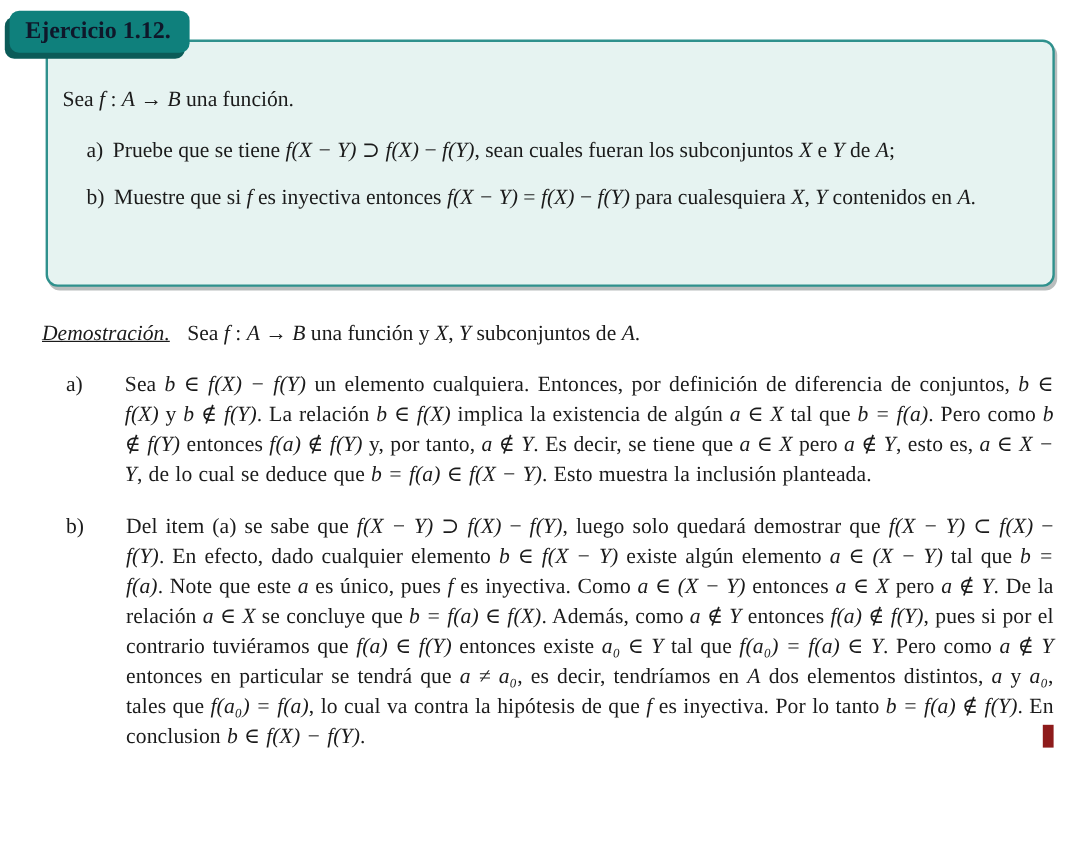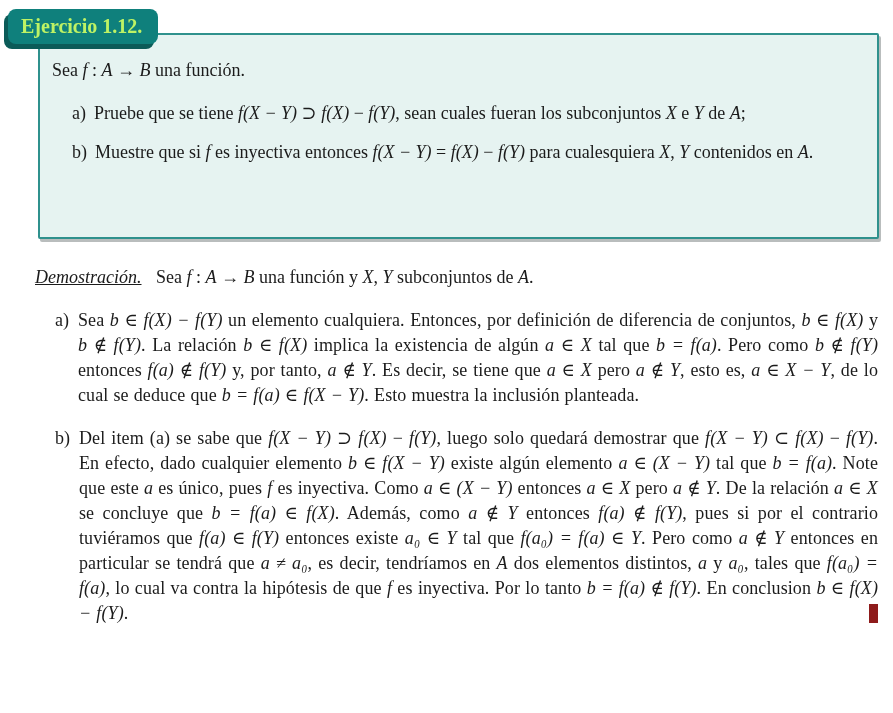--- a/index.html
+++ b/index.html
@@ -19,55 +19,55 @@
     background:#ffffff;
     color:var(--text);
     font-family:"Liberation Serif","DejaVu Serif","DejaVu Sans",serif;
     font-size:18px;line-height:25px;
     overflow:hidden;
   }
   
   .badge{
     position:absolute;left:8px;top:9px;z-index:3;
     background:var(--teal);
-    color:#bef264;
+    color:#0f172a;
     font-weight:bold;font-size:20px;line-height:24px;
     padding:5px 16px 6px 13px;
     border-radius:8px;
     box-shadow:-4px 5px 0 var(--teal_dark);
   }
   
   .exercise-box{
     position:relative;z-index:1;
     margin:33px 14px 0 38px;
     min-height:206px;
     background:var(--box_bg);
     border:2px solid var(--box_border);
-    border-radius:2px;
+    border-radius:10px;
     box-shadow:2px 3px 0 var(--box_shadow);
-    padding:23px 16px 12px 12px;
+    padding:35px 16px 12px 12px;
   }
   .exercise-box .intro{margin:0 0 18px 0;}
   .ex-item{
     display:flex;gap:8px;
     margin:0 4px 14px 20px;
   }
   .ex-item .item-label{flex:0 0 auto;}
   .ex-item .item-text{flex:1 1 auto;text-align:justify;}
   
   .proof-lead{margin:26px 15px 0 35px;}
   .proof-lead .lead-label{font-style:italic;margin-right:10px;text-decoration:underline;}
   .proof-item{
     display:flex;gap:9px;
     margin:18px 15px 0 55px;
   }
   .proof-item .item-label{flex:0 0 auto;}
   .proof-item .item-text{
     flex:1 1 auto;text-align:justify;position:relative;
-    letter-spacing:0.1px;word-spacing:0.5px;
+    letter-spacing:0.1px;word-spacing:0.5px;margin-left:26px;
   }
   .qed-marker{
     position:absolute;right:0;bottom:3px;
     width:9px;height:19px;
     background:var(--qed);
   }
   i{font-style:italic;}
 </style>
 </head>
 <body>

